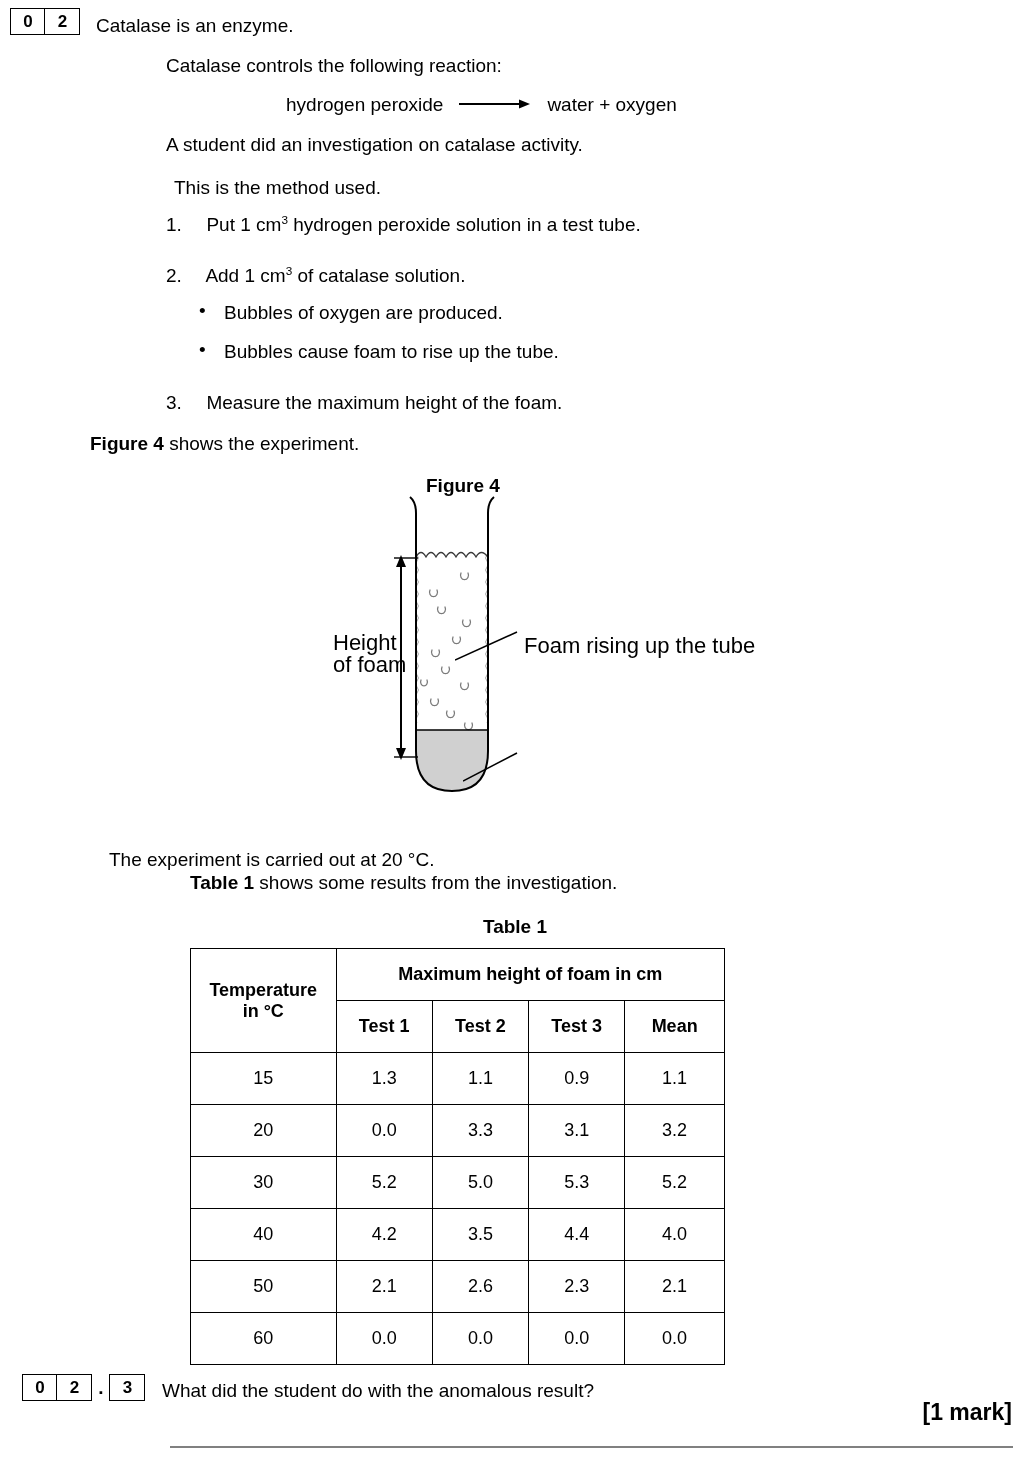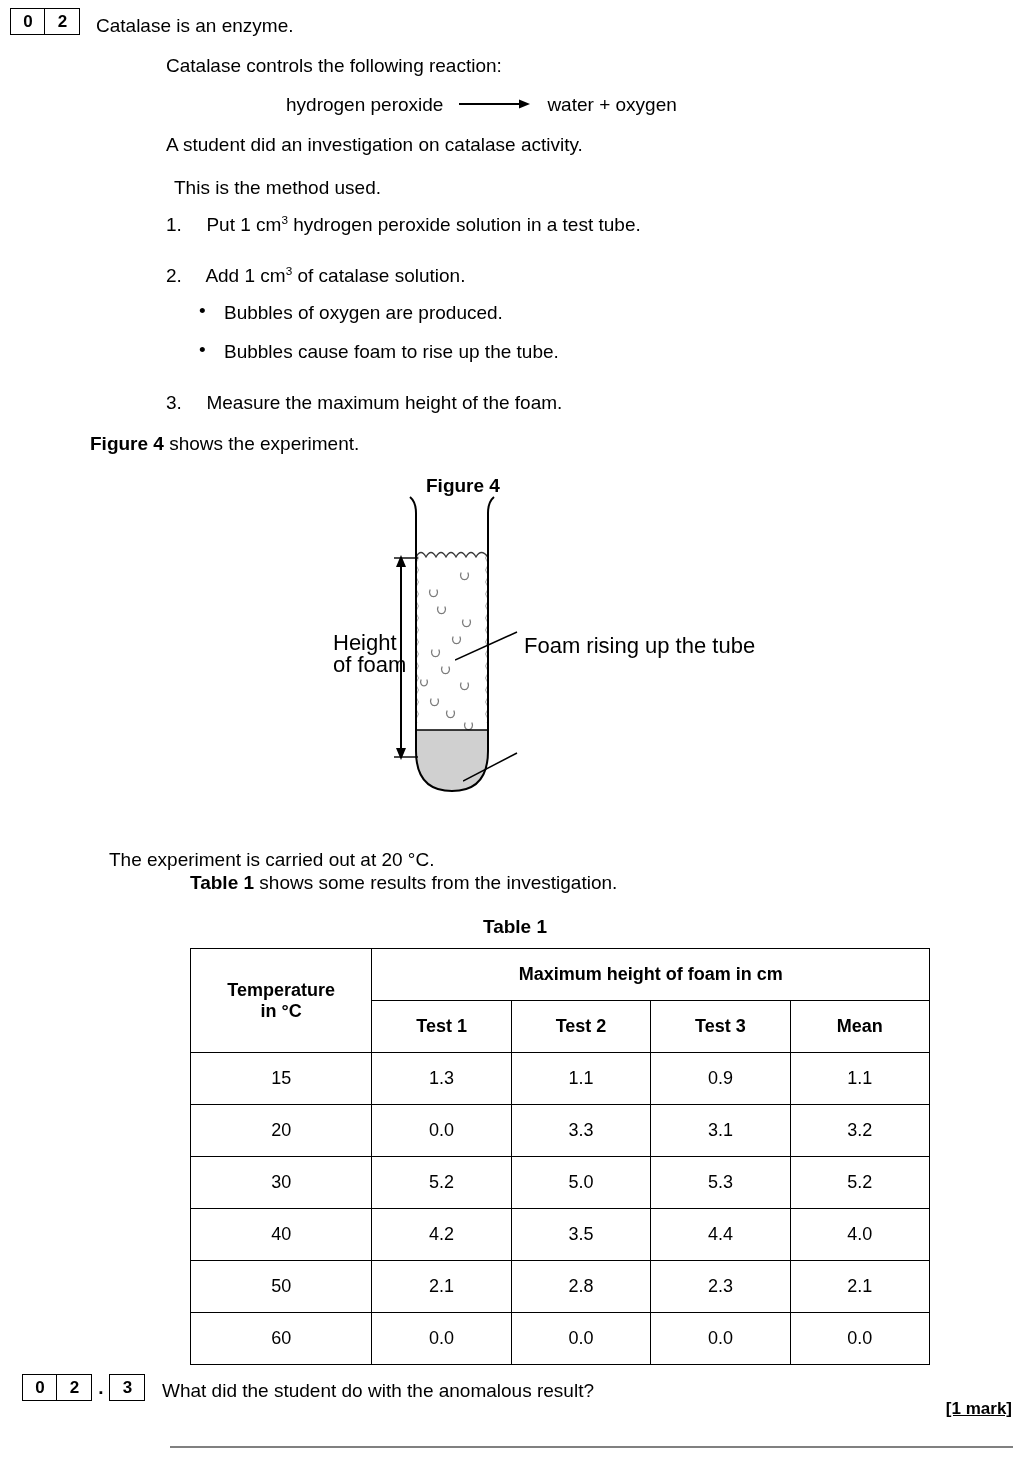--- a/index.html
+++ b/index.html
@@ -82,21 +82,21 @@
     line-height: 22px;
     white-space: nowrap;
   }
 
   
   #results-table {
     position: absolute;
     left: 190px;
     top: 948px;
     border-collapse: collapse;
-    width: 740px;
+    width: 535px;
   }
   #results-table td, #results-table th {
     border: 1.6px solid #000;
     text-align: center;
     font-size: 18px;
     padding: 0;
     box-sizing: border-box;
   }
   #results-table th {
     font-weight: bold;
@@ -117,23 +117,22 @@
     top: 916px;
     width: 1030px;
     text-align: center;
   }
 
   
   #mark-text {
     position: absolute;
     right: 18px;
     top: 1399px;
-    font-size: 17px;
-    font-weight: bold;
-    text-decoration: underline;
+    font-size: 23px;
+    font-weight: bold;
   }
   #answer-line {
     position: absolute;
     left: 170px;
     top: 1446px;
     width: 843px;
     height: 2px;
     background: #808080;
   }
 </style>
@@ -311,21 +310,21 @@
     <tr>
       <td>40</td>
       <td>4.2</td>
       <td>3.5</td>
       <td>4.4</td>
       <td>4.0</td>
     </tr>
     <tr>
       <td>50</td>
       <td>2.1</td>
-      <td>2.8</td>
+      <td>2.6</td>
       <td>2.3</td>
       <td>2.1</td>
     </tr>
     <tr>
       <td>60</td>
       <td>0.0</td>
       <td>0.0</td>
       <td>0.0</td>
       <td>0.0</td>
     </tr>

